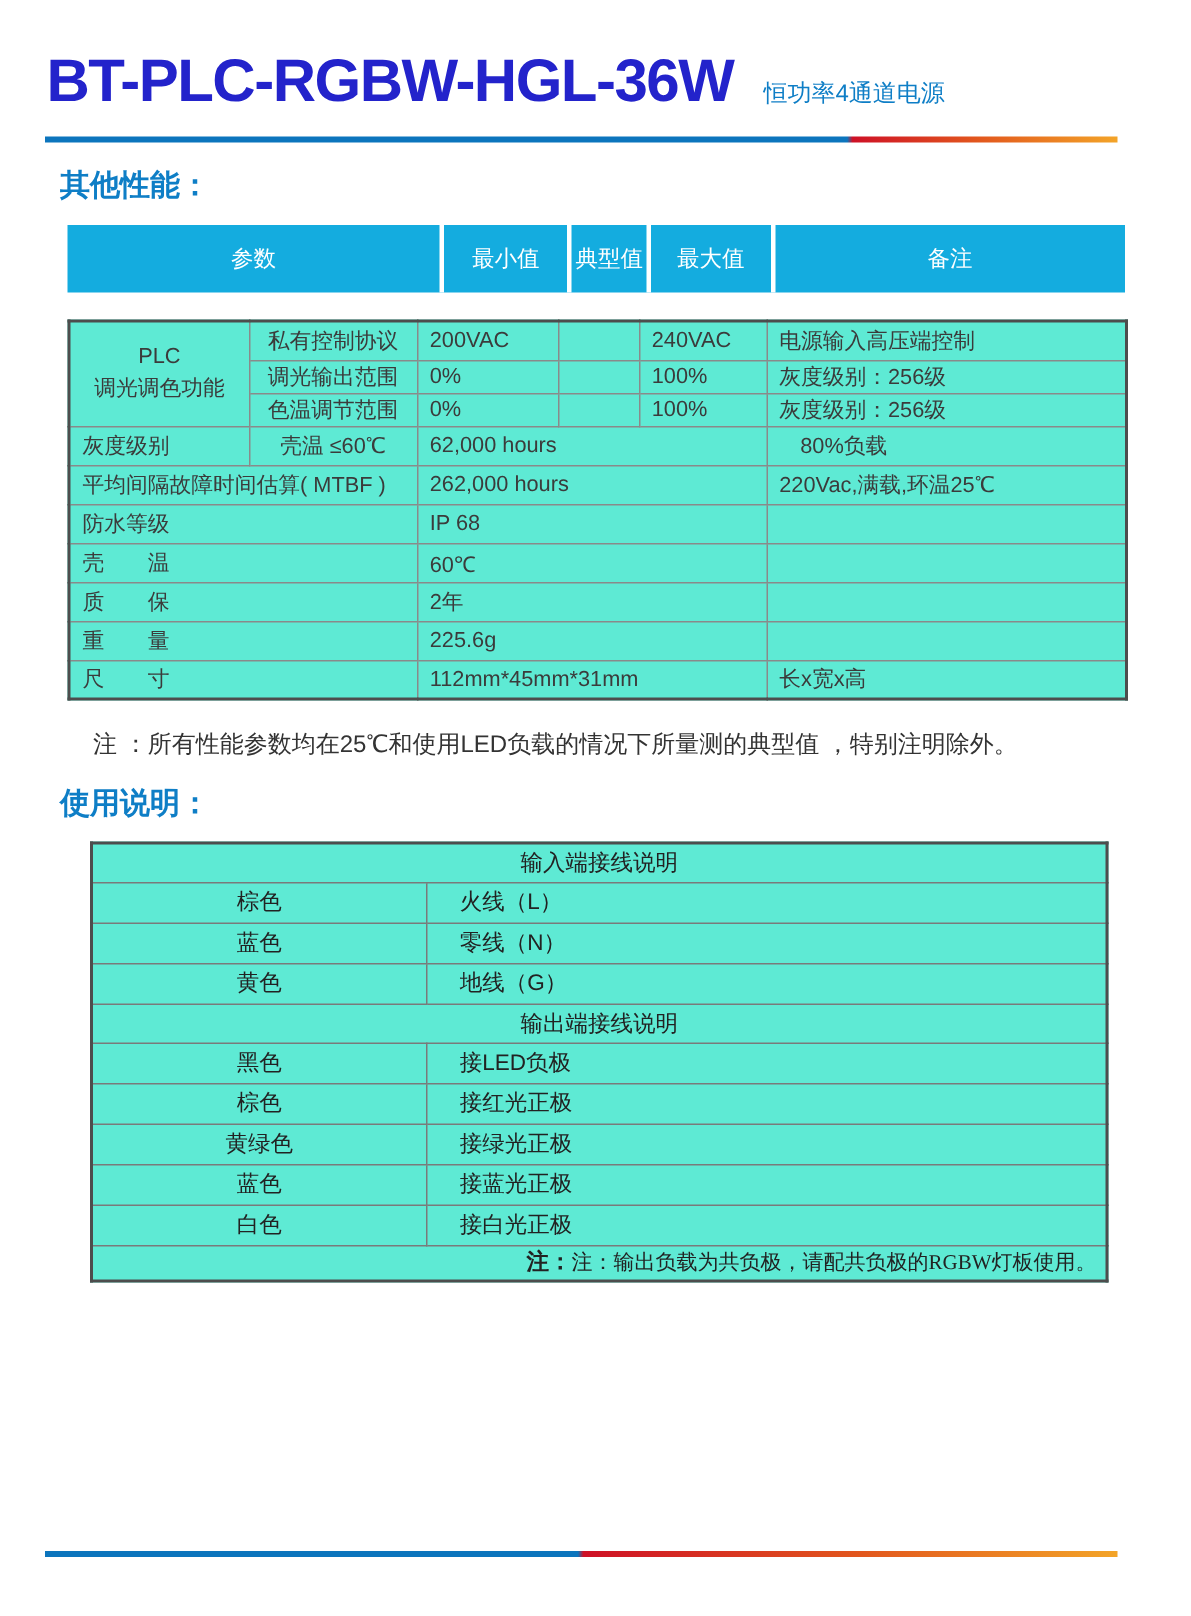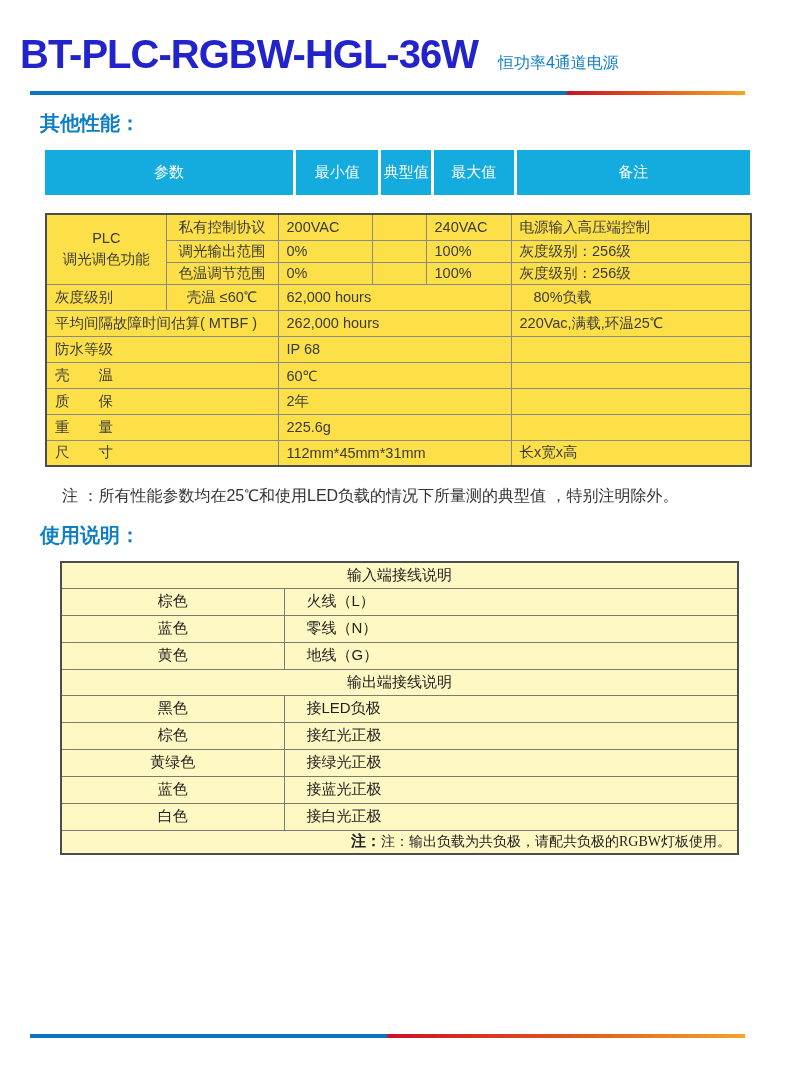--- a/index.html
+++ b/index.html
@@ -3,21 +3,21 @@
 <meta charset="utf-8">
 <style>
   html,body { margin:0; padding:0; }
   body { width:794px; height:1077px; background:#ffffff; }
   .page {
     position:relative; width:794px; height:1077px; overflow:hidden;
     background:#ffffff; font-family:"Liberation Sans", sans-serif;
   }
 
   
-  .title-row { display:flex; align-items:flex-end; gap:20px; padding:34px 0 0 20px; }
+  .title-row { display:flex; align-items:flex-end; gap:20px; padding:34px 0 0 31px; }
   .doc-title { font-size:40px; font-weight:bold; color:#2323CB; line-height:1; letter-spacing:-1px; }
   .doc-subtitle { font-size:16px; font-weight:normal; color:#0E7EC6; line-height:1; padding-bottom:3px; }
 
   .divider { height:4px; width:715px; }
   .divider.top {
     margin:17px 0 0 30px;
     background:linear-gradient(90deg,#0C75BD 0%,#0C75BD 74.8%,#CE1126 75.3%,#E2571D 87%,#F3A428 100%);
   }
   .divider.bottom {
     position:absolute; left:30px; top:1034px;
@@ -33,38 +33,38 @@
     color:#fff; font-size:15px; box-sizing:border-box; border-right:3px solid #fff;
   }
   .hdr-cell:last-child { border-right:none; }
   .hc-param { width:258px; } .hc-min { width:88px; } .hc-typ { width:54px; }
   .hc-max { width:85px; } .hc-note { width:240px; }
 
   
   table.perf {
     border-collapse:collapse; table-layout:fixed;
     margin:18px 0 0 45px; width:705px;
-    font-size:14.5px; color:#3b3b3b; border:2px solid #4d4d4d; background:#fde047;
+    font-size:14.5px; color:#3b3b3b; border:2px solid #4d4d4d; background:#5eead4;
   }
   table.perf td { border:1px solid #8a8a8a; padding:1px 8px; height:26px; box-sizing:border-box; }
   table.perf tr.short td { height:21px; }
   td.center { text-align:center; }
   td.lpad { padding-left:14px; }
   td.vpad { padding-left:14px; }
   .two-line { line-height:1.5; }
 
   
   .note1 { margin:19px 0 0 62px; font-size:16px; color:#333; }
 
   
   table.usage {
     border-collapse:collapse; table-layout:fixed;
     margin:12px 0 0 60px; width:677px;
     font-family:"Liberation Serif", serif; font-size:15px; color:#222;
-    border:2px solid #4d4d4d; background:#fef9c3;
+    border:2px solid #4d4d4d; background:#5eead4;
   }
   table.usage td { border:1px solid #7a7a7a; height:27px; padding:1px 6px; box-sizing:border-box; }
   table.usage td.hdr { text-align:center; height:26px; }
   table.usage td.colorname { text-align:center; }
   table.usage td.desc { padding-left:22px; font-family:"Liberation Sans", sans-serif; }
   table.usage td.tnote { height:24px; padding-left:2px; font-size:14px;text-align:right; }
   .tnote b { font-size:15px; }
 </style>
 </head>
 <body>

